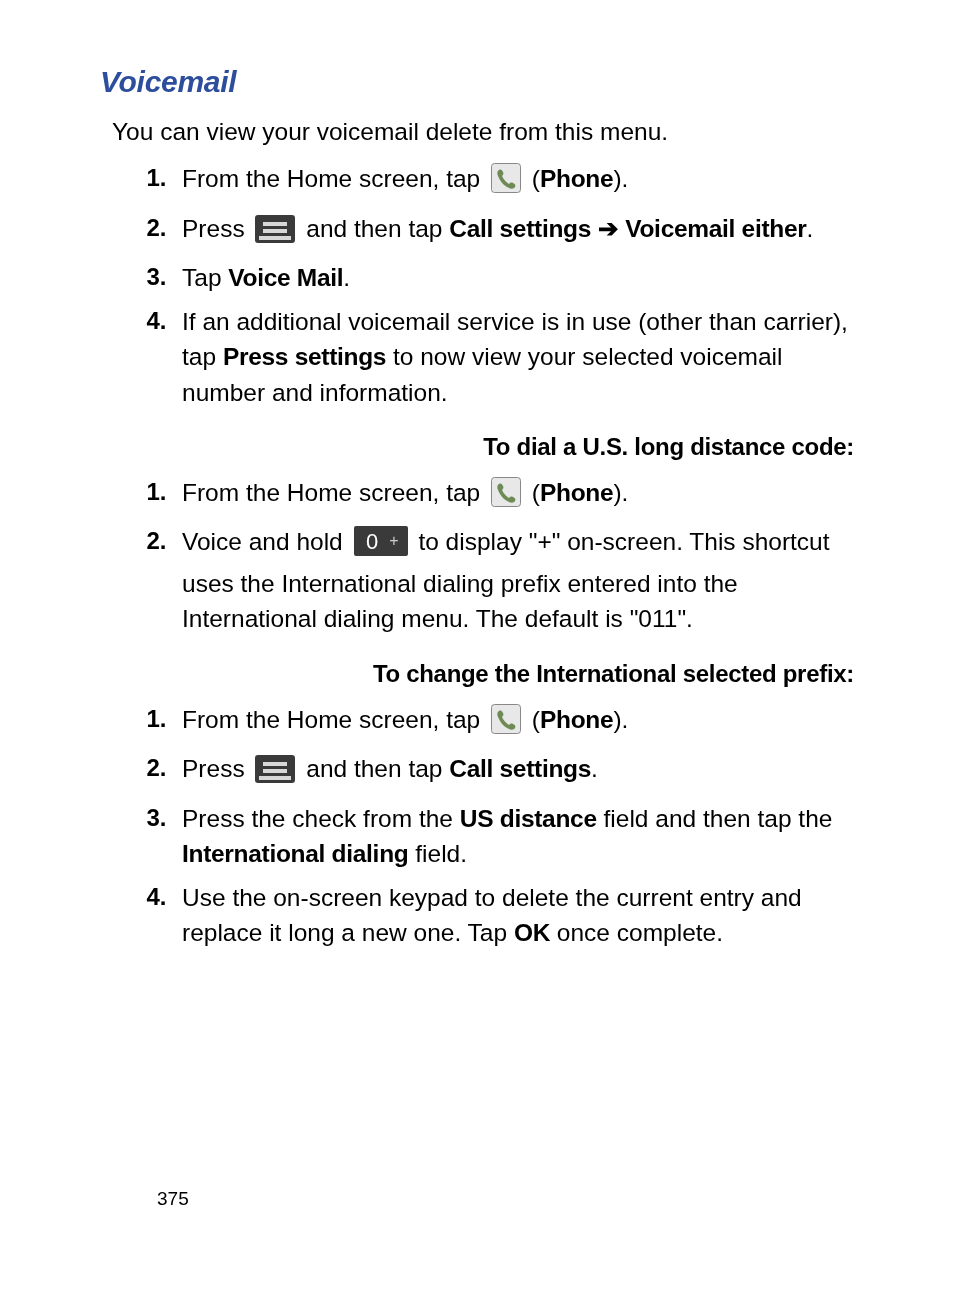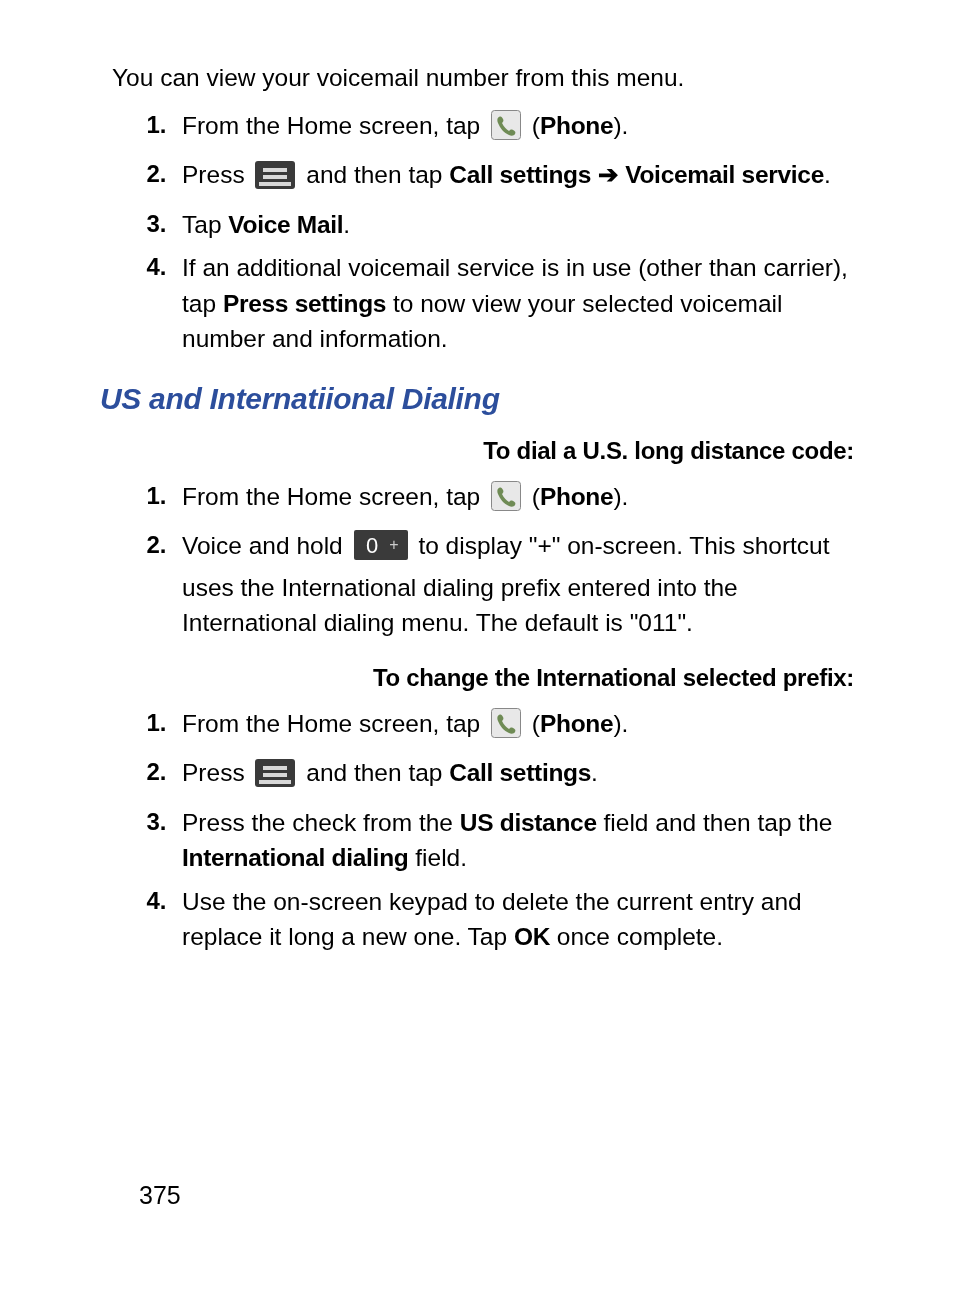--- a/index.html
+++ b/index.html
@@ -71,30 +71,31 @@
     font-weight: bold;
   }
   .icon {
     display: inline-block;
     vertical-align: -6px;
     margin: 0 4px;
   }
   .pagenum {
     position: absolute;
     bottom: 82px;
-    left: 139px;
-    font-size: 25px;
+    left: 157px;
+    font-size: 19px;
   }
 </style>
 </head>
 <body>
 
 <div class="page">
 
-  <p class="intro">You can view your voicemail number from this menu.</p>
+  <h2 class="section">Voicemail</h2>
+  <p class="intro">You can view your voicemail delete from this menu.</p>
 
   <ol class="steps">
     <li>
       <span>From the Home screen, tap </span>
       <span class="icon">
         <svg width="30" height="30" viewBox="0 0 30 30">
           <rect x="0.5" y="0.5" width="29" height="29" rx="3" fill="#e8e8e8" stroke="#888"></rect>
           <path d="M8 7 c2 -1 3 0 4 2 c1 2 0 3 -1 4 c2 4 4 6 7 8 c1 -1 2 -2 4 -1 c2 1 3 2 2 4 c-1 2 -4 2 -6 1 c-5 -2 -9 -7 -11 -12 c-1 -2 -1 -5 1 -6 z" fill="#6f8b55"></path>
         </svg>
       </span>
@@ -103,31 +104,30 @@
     <li>
       <span>Press </span>
       <span class="icon">
         <svg width="40" height="28" viewBox="0 0 40 28">
           <rect x="0" y="0" width="40" height="28" rx="3" fill="#3a3a3a"></rect>
           <rect x="8" y="7" width="24" height="4" fill="#d8d8d8"></rect>
           <rect x="8" y="14" width="24" height="4" fill="#d8d8d8"></rect>
           <rect x="4" y="21" width="32" height="4" fill="#d8d8d8"></rect>
         </svg>
       </span>
-      <span> and then tap </span><span class="b">Call settings</span><span class="arrow"> ➔ </span><span class="b">Voicemail service</span><span>.</span>
+      <span> and then tap </span><span class="b">Call settings</span><span class="arrow"> ➔ </span><span class="b">Voicemail either</span><span>.</span>
     </li>
     <li>
       <span>Tap </span><span class="b">Voice Mail</span><span>.</span>
     </li>
     <li>
       <span>If an additional voicemail service is in use (other than carrier), tap </span><span class="b">Press settings</span><span> to now view your selected voicemail number and information.</span>
     </li>
   </ol>
 
-  <h2 class="section">US and Internatiional Dialing</h2>
 
   <div class="sub">To dial a U.S. long distance code:</div>
   <ol class="steps">
     <li>
       <span>From the Home screen, tap </span>
       <span class="icon">
         <svg width="30" height="30" viewBox="0 0 30 30">
           <rect x="0.5" y="0.5" width="29" height="29" rx="3" fill="#e8e8e8" stroke="#888"></rect>
           <path d="M8 7 c2 -1 3 0 4 2 c1 2 0 3 -1 4 c2 4 4 6 7 8 c1 -1 2 -2 4 -1 c2 1 3 2 2 4 c-1 2 -4 2 -6 1 c-5 -2 -9 -7 -11 -12 c-1 -2 -1 -5 1 -6 z" fill="#6f8b55"></path>
         </svg>

